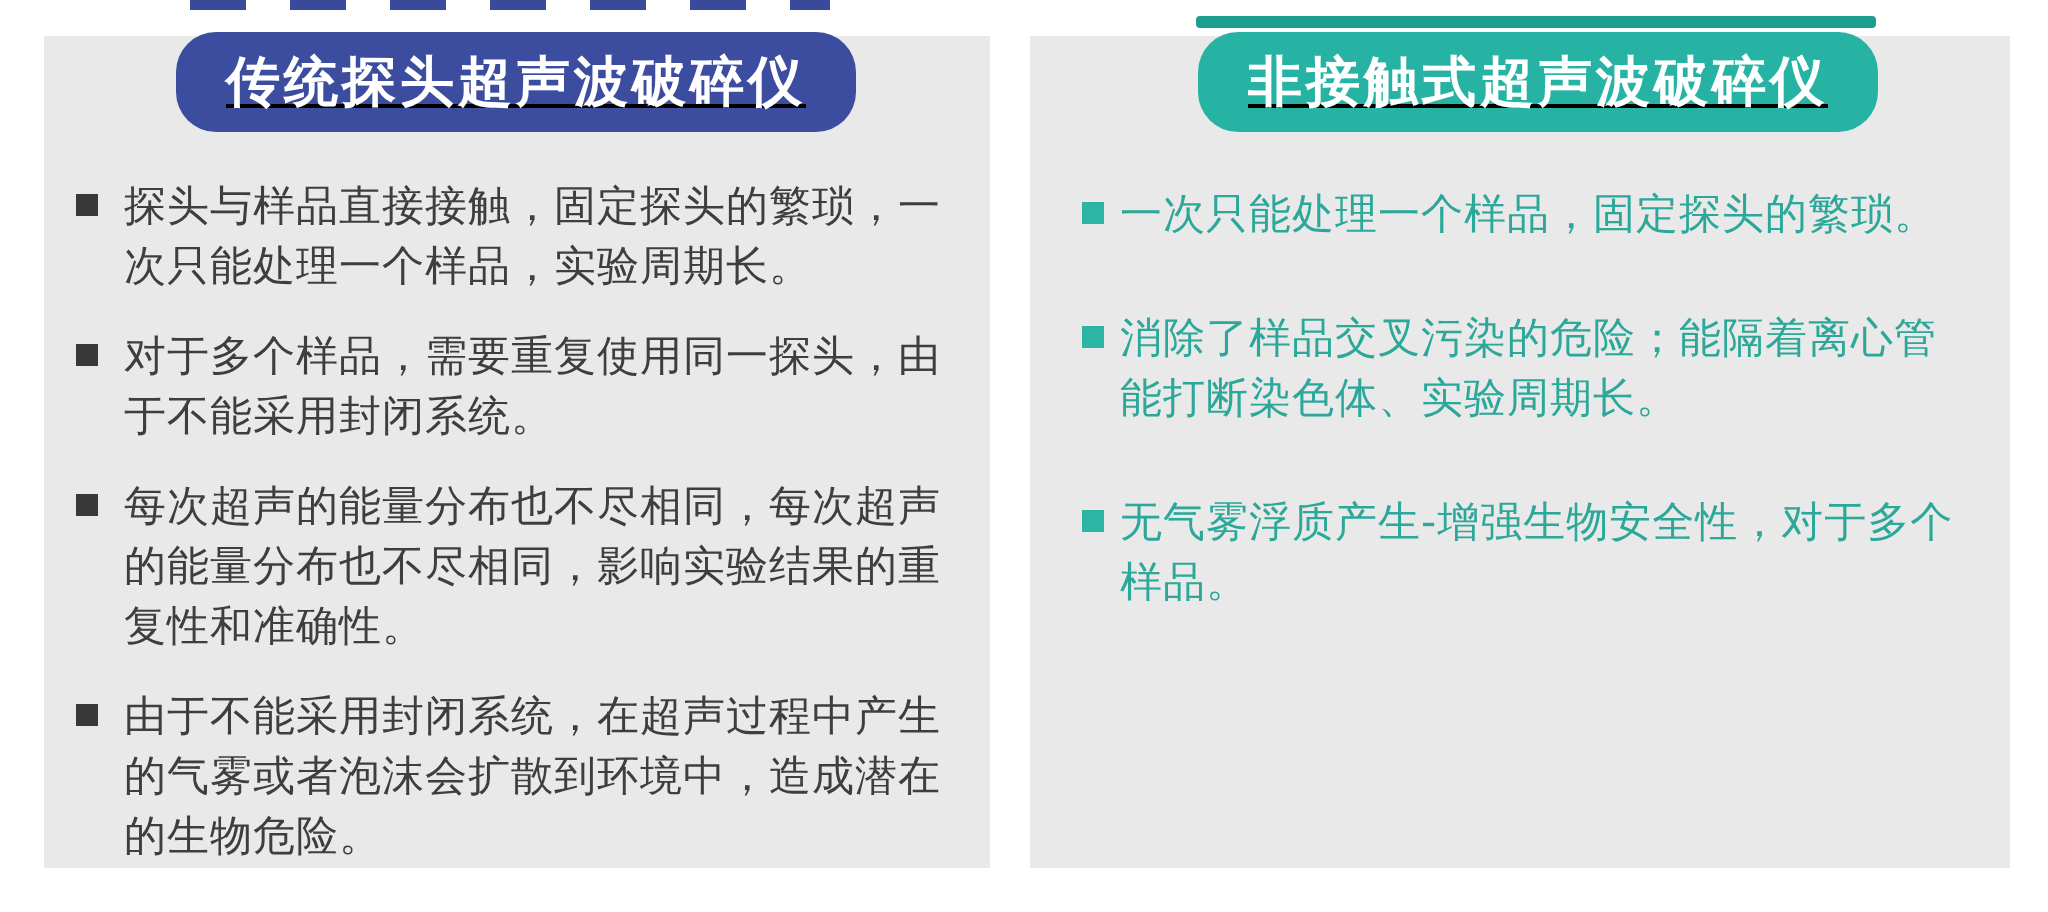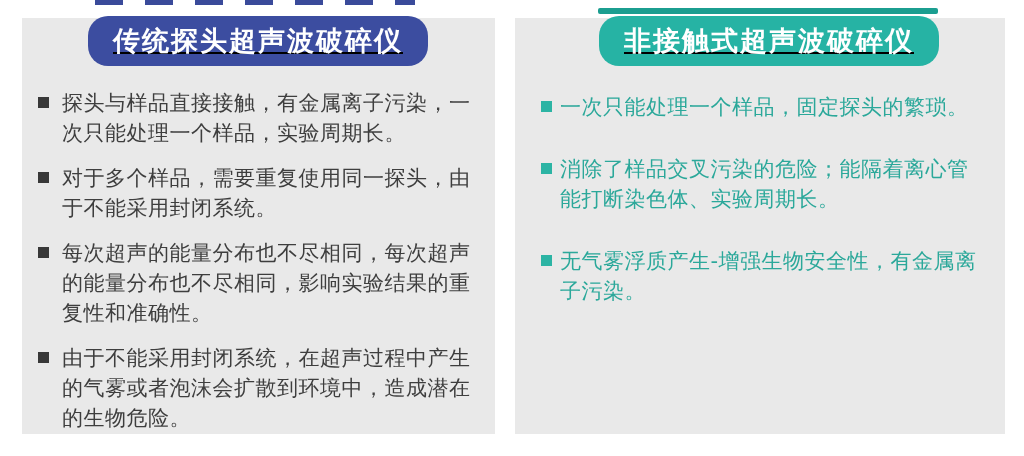--- a/index.html
+++ b/index.html
@@ -96,21 +96,21 @@
   <div class="remnant-left"></div>
   <div class="remnant-right"></div>
 
   <section class="panel panel-left">
     <div class="badge badge-blue">
       <span>传统探头超声波破碎仪</span>
     </div>
     <ul class="bullets">
       <li>
         <span class="sq"></span>
-        <span class="txt">探头与样品直接接触，有金属离子污染，一次只能处理一个样品，实验周期长。</span>
+        <span class="txt">探头与样品直接接触，固定探头的繁琐，一次只能处理一个样品，实验周期长。</span>
       </li>
       <li>
         <span class="sq"></span>
         <span class="txt">对于多个样品，需要重复使用同一探头，由于不能采用封闭系统。</span>
       </li>
       <li>
         <span class="sq"></span>
         <span class="txt">每次超声的能量分布也不尽相同，每次超声的能量分布也不尽相同，影响实验结果的重复性和准确性。</span>
       </li>
       <li>
@@ -128,18 +128,18 @@
       <li>
         <span class="sq"></span>
         <span class="txt">一次只能处理一个样品，固定探头的繁琐。</span>
       </li>
       <li>
         <span class="sq"></span>
         <span class="txt">消除了样品交叉污染的危险；能隔着离心管能打断染色体、实验周期长。</span>
       </li>
       <li>
         <span class="sq"></span>
-        <span class="txt">无气雾浮质产生-增强生物安全性，有金属离子污染。</span>
+        <span class="txt">无气雾浮质产生-增强生物安全性，对于多个样品。</span>
       </li>
     </ul>
   </section>
 
 </div>
 
 </body></html>

